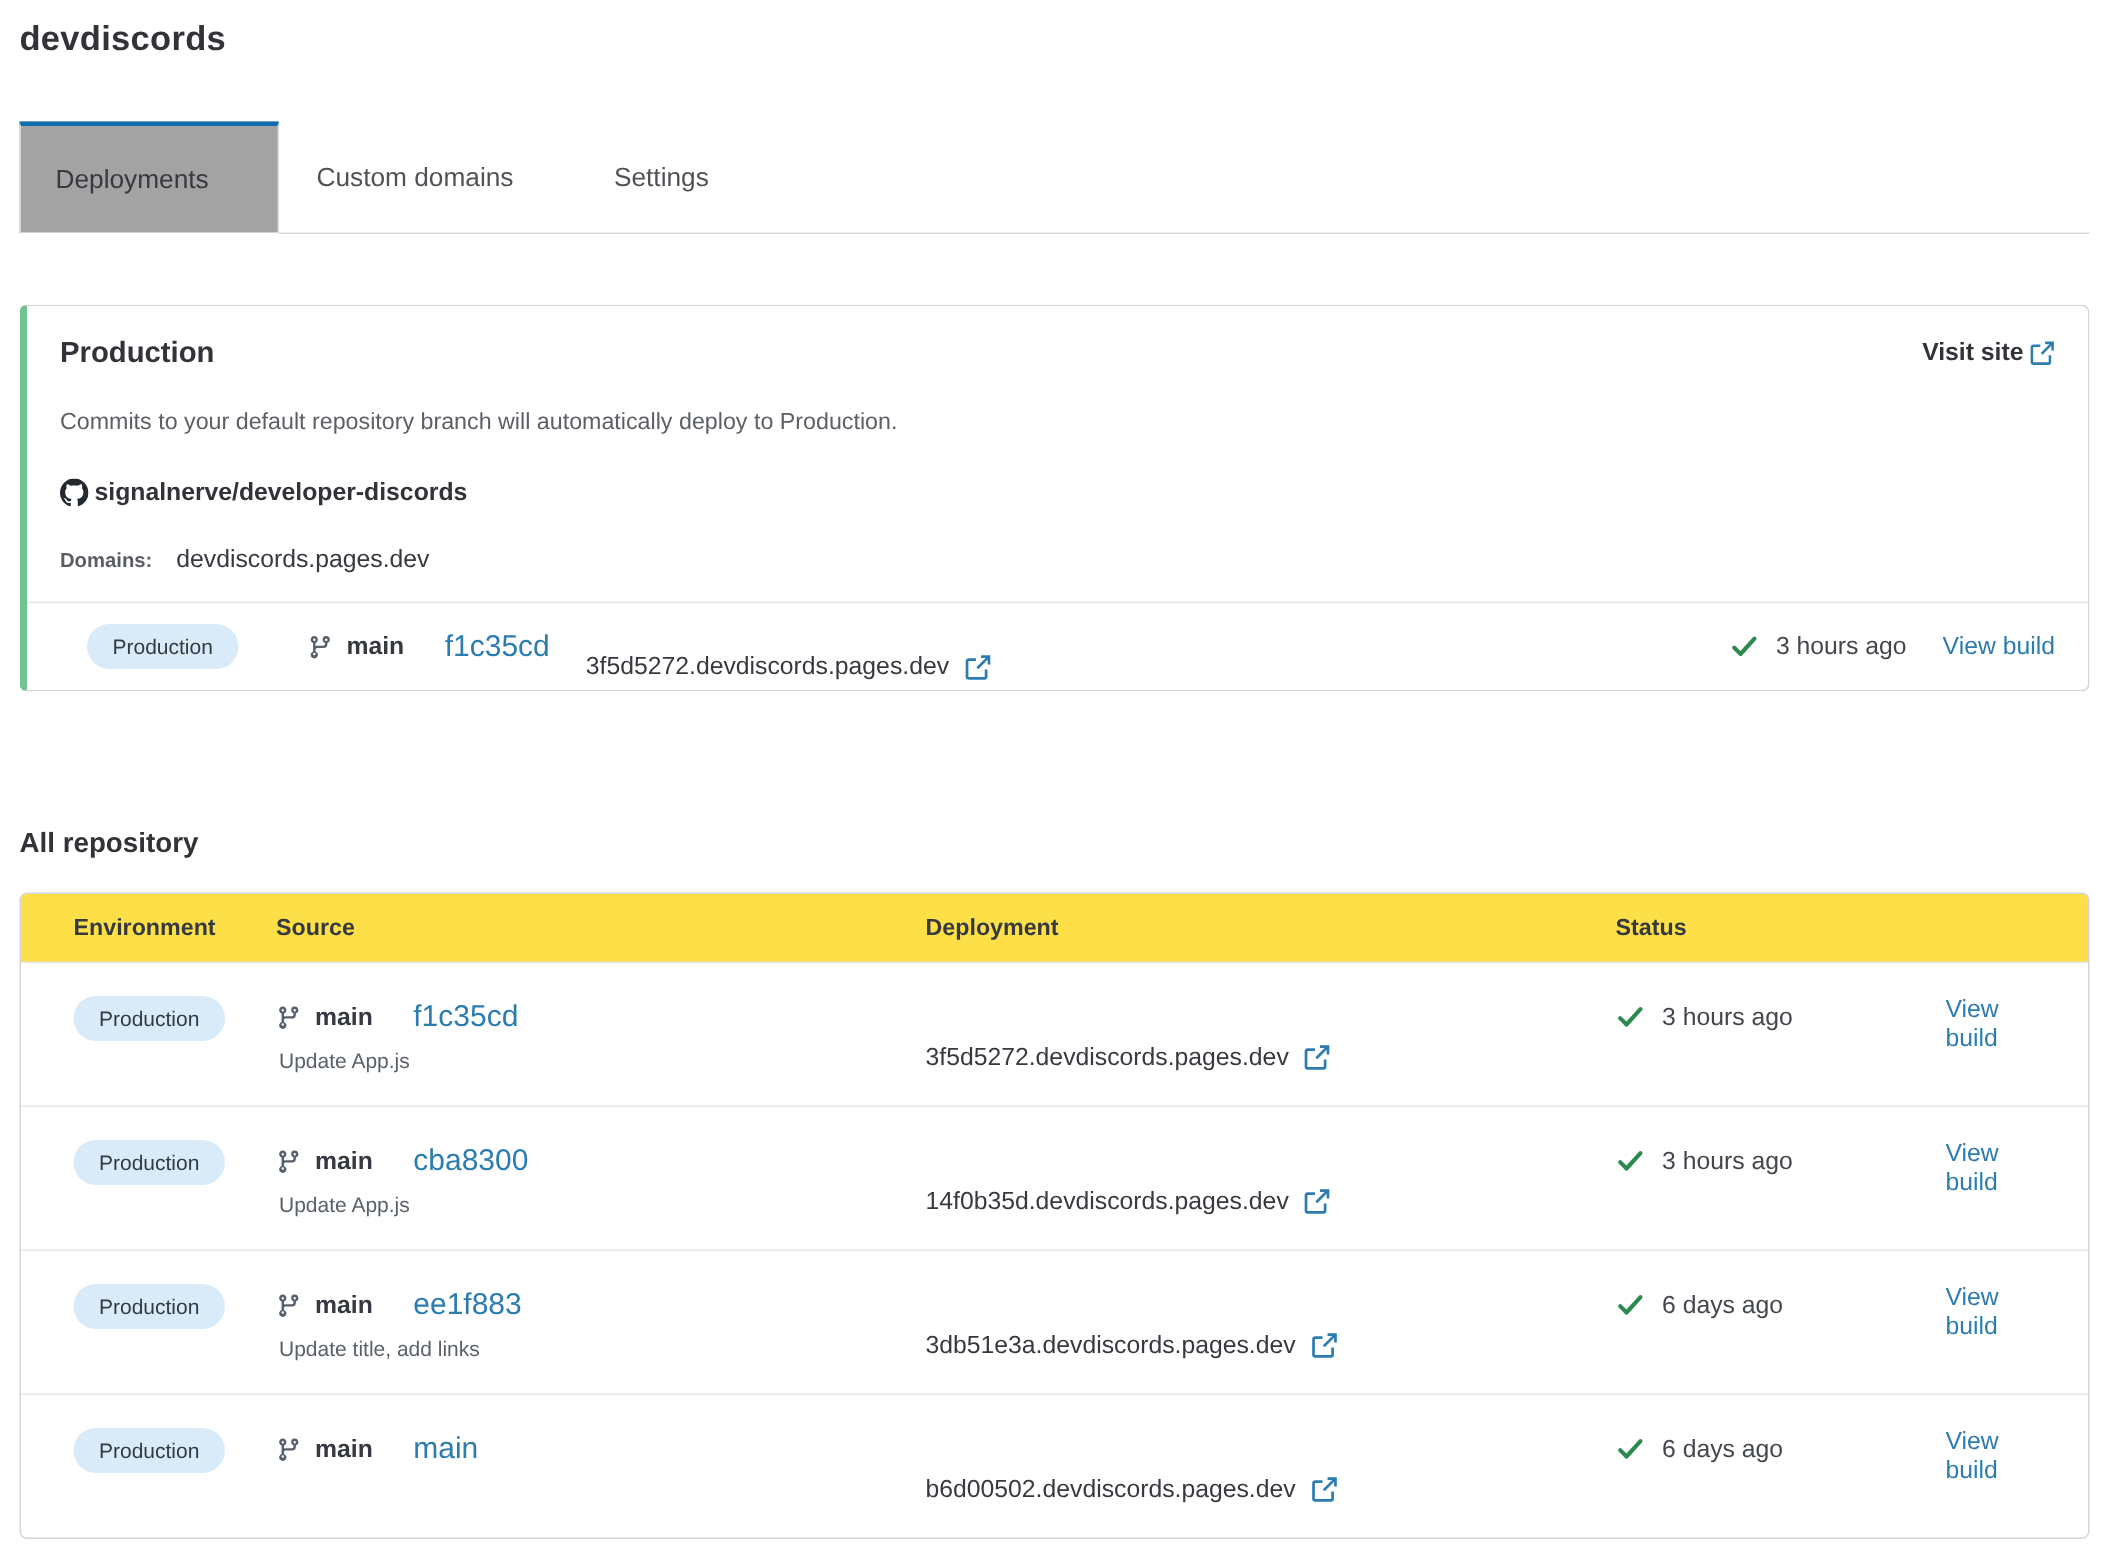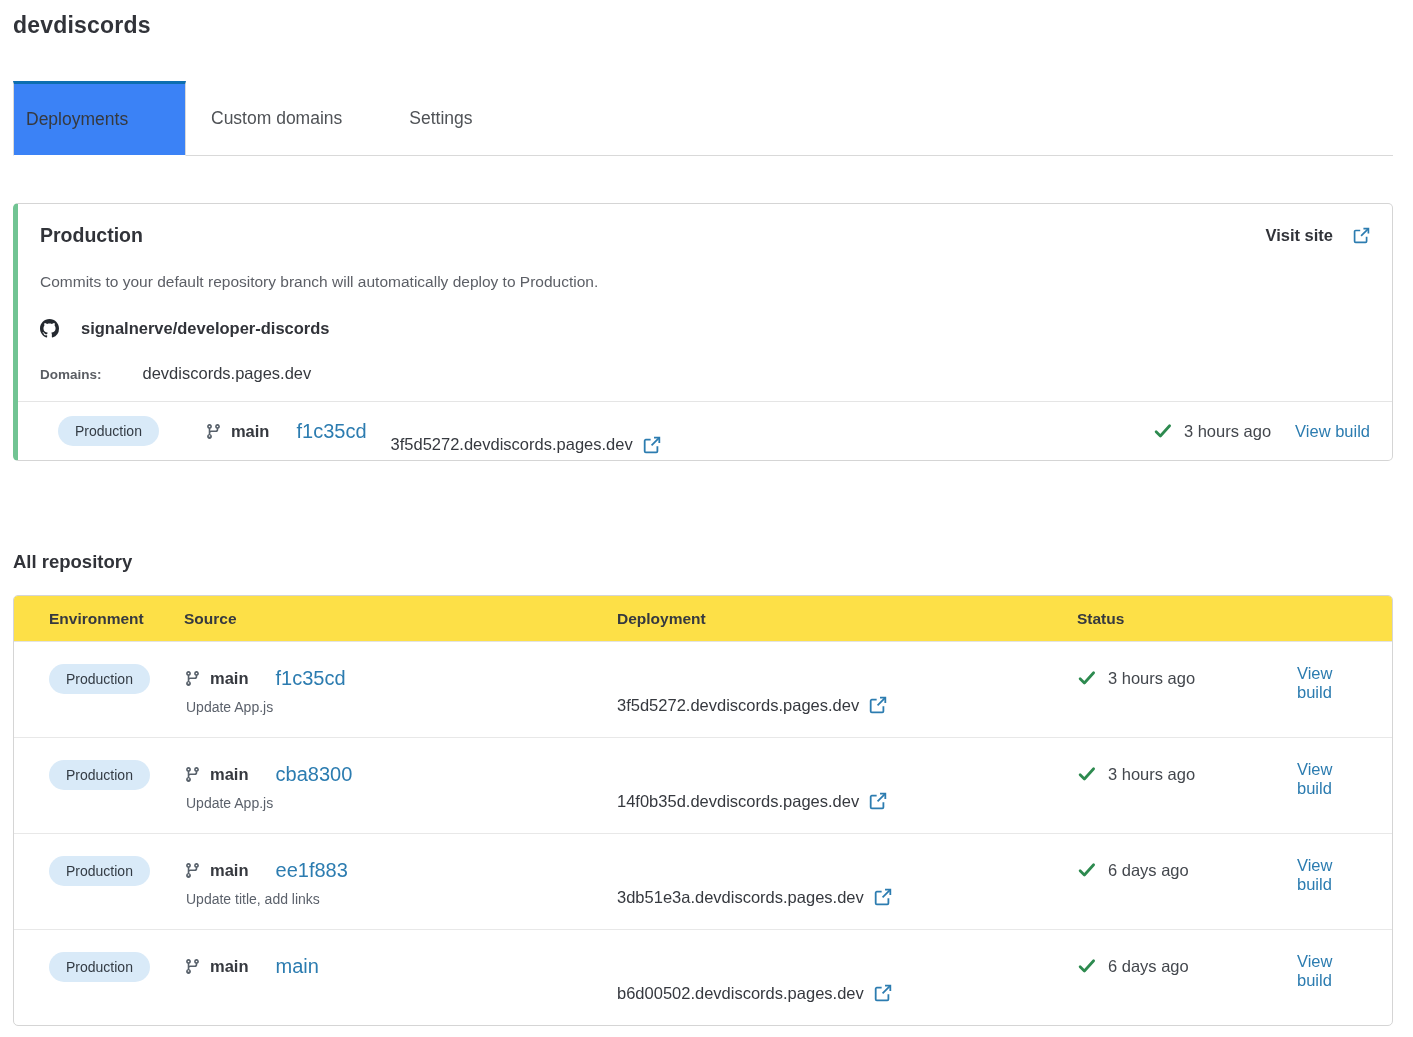--- a/index.html
+++ b/index.html
@@ -26,53 +26,53 @@
     height: 75px;
   }
   .tab {
     display: flex; align-items: center;
     padding: 0 42px 0 25px;
     font-size: 17.5px; color: #4f5256;
     cursor: pointer;
   }
   .tab.active {
     color: #36393f;
-    background: #3b82f6;
+    background: #a3a3a3;
     border: 1px solid #d9d9d9;
     border-top: 3px solid #0d6eb0;
     border-bottom: 1px solid #ffffff;
     margin-bottom: -1px;
-    padding: 0 12px;
+    padding: 0 23px;
     min-width: 173px;
   }
 
   
   .prod-card {
     margin-top: 47px;
     border: 1px solid #d5d5d5;
     border-left: 5px solid #71c493;
     border-radius: 5px;
     background: #fff;
   }
   .prod-card-body { padding: 20px 22px 18px 22px; }
   .prod-head { display: flex; align-items: center; justify-content: space-between; }
   .prod-title { font-size: 19.5px; font-weight: bold; color: #313339; }
   .visit-site {
-    display: inline-flex; align-items: center; gap: 20px;
+    display: inline-flex; align-items: center; gap: 4px;
     font-size: 16.5px; font-weight: bold; color: #313339;
     text-decoration: none; cursor: pointer;
   }
   .prod-desc { margin-top: 26px; font-size: 15.5px; color: #5c5f66; }
   .repo-line {
-    margin-top: 28px; display: flex; align-items: center; gap: 22px;
+    margin-top: 28px; display: flex; align-items: center; gap: 4px;
     font-size: 16.5px; font-weight: bold; color: #313339;
   }
   .domains-line { margin-top: 26px; display: flex; align-items: baseline; }
   .domains-label { font-size: 13.5px; font-weight: bold; color: #5a5d63; }
-  .domains-value { font-size: 16.5px; color: #36393f; margin-left: 41px; }
+  .domains-value { font-size: 16.5px; color: #36393f; margin-left: 16px; }
 
   .prod-deploy-row {
     border-top: 1px solid #e5e5e5;
     height: 59px;
     display: flex; align-items: center;
     padding: 0 22px 0 40px;
   }
 
   
   .pill {

